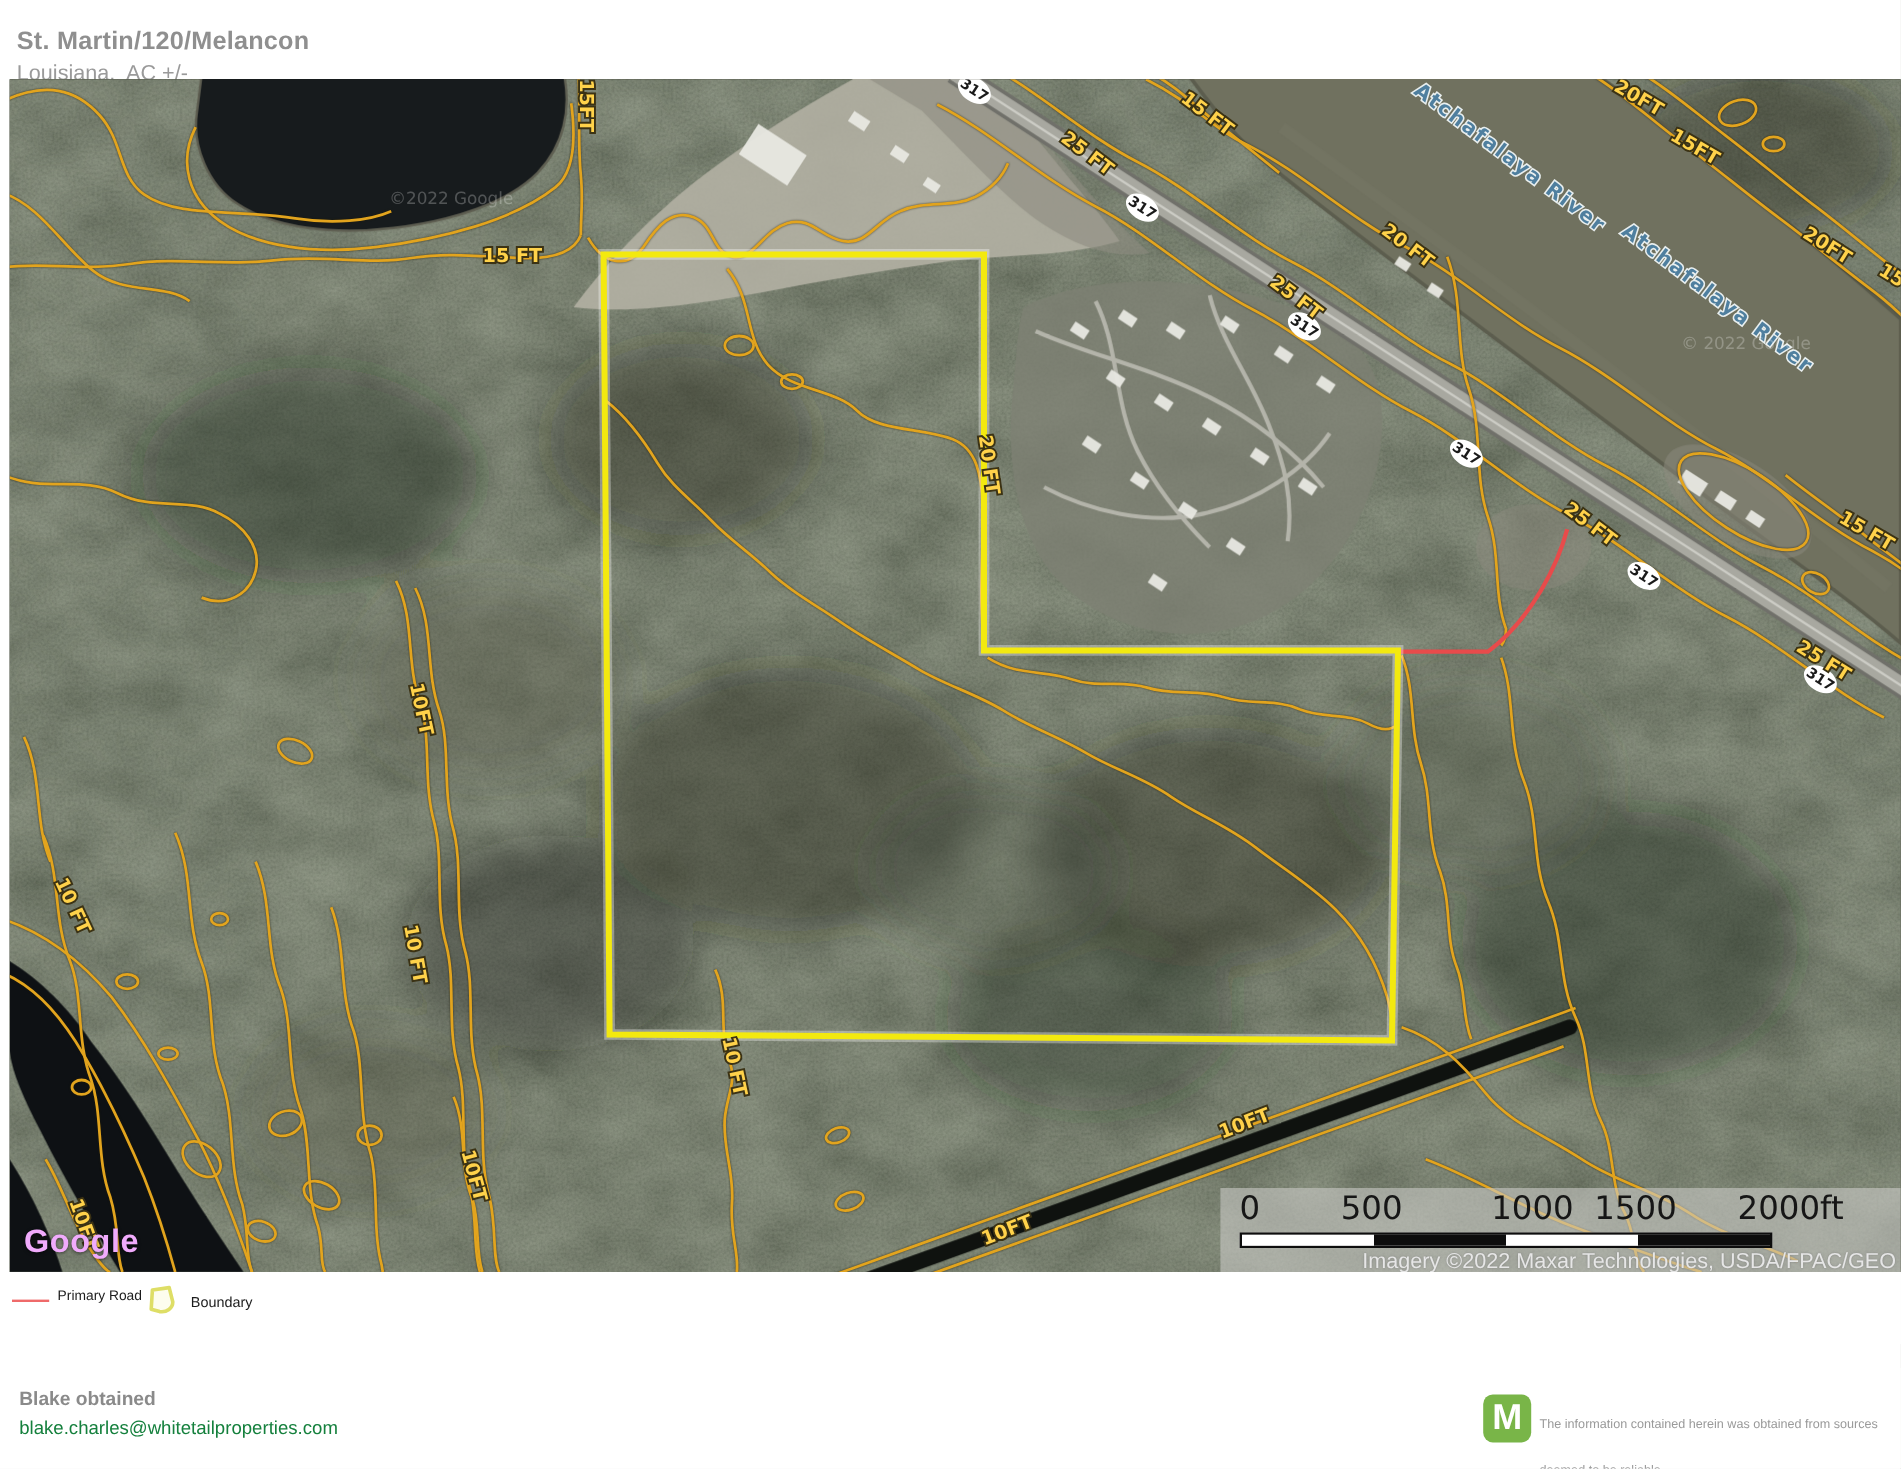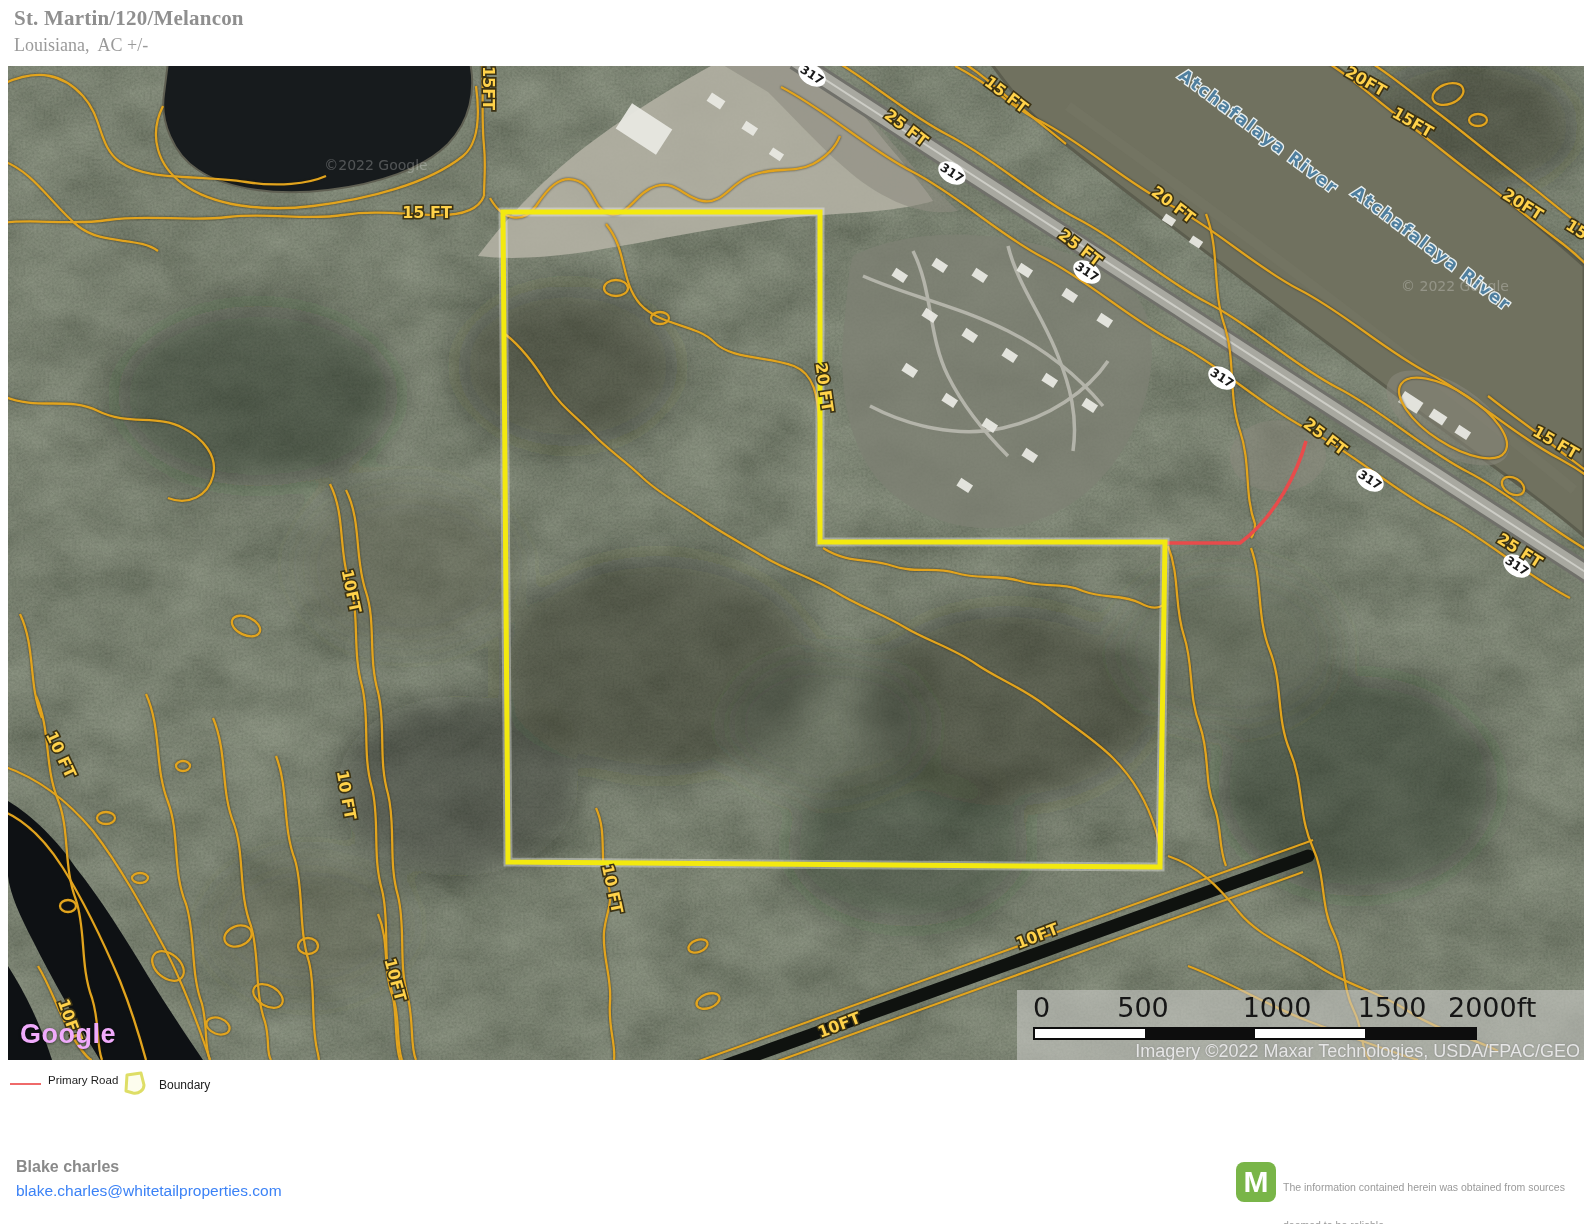--- a/index.html
+++ b/index.html
@@ -1,40 +1,40 @@
 <!DOCTYPE html>
 <html><head>
 <meta charset="utf-8">
 <style>
   html,body{margin:0;padding:0;background:#ffffff;width:1584px;height:1224px;
     font-family:"Liberation Sans",sans-serif;position:relative;overflow:hidden;}
-  .hdr{position:absolute;left:14px;top:6px;font-family:Liberation Serif, serif;}
+  .hdr{position:absolute;left:14px;top:23px;}
   .hdr .t{font-size:21px;font-weight:bold;color:#8f8f8f;letter-spacing:.2px;}
   .hdr .s{font-size:18px;color:#9a9a9a;white-space:pre-wrap;margin-top:4px;}
   .mapwrap{position:absolute;left:8px;top:66px;width:1576px;height:994px;overflow:hidden;background:#363a2d;}
   .mapwrap svg{position:absolute;left:0;top:0;}
   .glogo{position:absolute;left:12px;bottom:10px;color:#f0abfc;font-weight:bold;font-size:27px;
     letter-spacing:.5px;text-shadow:0 1px 3px rgba(0,0,0,.55);}
   .scalebox{position:absolute;left:1009px;top:924px;width:567px;height:70px;background:rgba(203,203,200,.58);}
   .scalebox .tick{position:absolute;top:2px;font-size:27px;color:#161616;font-family:"DejaVu Sans",sans-serif;}
   .tick.t0{left:16px;} .tick.t1{left:126px;transform:translateX(-50%);} .tick.t2{left:236px;transform:translateX(-50%);margin-left:24px;}
-  .tick.t3{left:346px;transform:translateX(-50%);margin-left:29px;} .tick.t4{left:431px;}
+  .tick.t3{left:346px;transform:translateX(-50%);} .tick.t4{left:431px;}
   .sbar{position:absolute;left:16px;top:37px;width:440px;height:9px;border:2px solid #0d0d0d;display:flex;background:#fff;}
   .sbar div{height:100%;width:110px;}
   .sg1,.sg3{background:#ffffff;} .sg2,.sg4{background:#0d0d0d;}
   .attrib{position:absolute;right:4px;top:51px;font-size:18px;color:#e6e6e6;
     text-shadow:0 0 2px rgba(120,120,120,.8);white-space:nowrap;}
   .legend{position:absolute;left:0;top:1060px;width:1584px;height:60px;background:#fff;}
   .lg-line{position:absolute;left:10px;top:23px;width:31px;height:0;border-top:2px solid #ef6a6a;}
   .lg-rlabel{position:absolute;left:48px;top:14px;font-size:11.5px;color:#1c1c1c;}
   .lg-bicon{position:absolute;left:120px;top:10px;}
   .lg-blabel{position:absolute;left:159px;top:18px;font-size:12px;color:#1c1c1c;}
   .foot{position:absolute;left:0;top:1140px;width:1584px;height:84px;background:#fff;}
   .agent-n{position:absolute;left:16px;top:18px;font-size:16px;font-weight:bold;color:#8a8a8a;}
-  .agent-e{position:absolute;left:16px;top:42px;font-size:15.5px;color:#3b82f6;}
+  .agent-e{position:absolute;left:16px;top:42px;font-size:15.5px;color:#15803d;}
   .mr-logo{position:absolute;left:1236px;top:22px;width:40px;height:40px;border-radius:8px;background:#79b548;
     color:#fff;font-size:30px;font-weight:bold;display:flex;align-items:center;justify-content:center;}
   .disc{position:absolute;left:1283px;top:16px;width:300px;font-size:10.5px;line-height:12.5px;color:#9a9a9a;white-space:pre-wrap;}
   .clbl{font-family:"DejaVu Sans",sans-serif;font-weight:bold;font-size:16px;fill:#ffd24a;
     stroke:#3b3214;stroke-width:3.2px;paint-order:stroke;text-anchor:middle;}
   .rlbl{font-family:"DejaVu Sans",sans-serif;font-weight:bold;font-size:17px;fill:#4f7f9f;
     stroke:#e9efef;stroke-width:2.6px;paint-order:stroke;text-anchor:middle;letter-spacing:1.5px;}
   .wm{font-family:"DejaVu Sans",sans-serif;font-size:14px;fill:rgba(255,255,255,.25);text-anchor:middle;}
   .shield text{font-family:"DejaVu Sans",sans-serif;font-size:12px;font-weight:bold;fill:#1a1a1a;text-anchor:middle;}
 </style>
@@ -287,21 +287,21 @@
 <div class="legend">
   <div class="lg-line"></div>
   <div class="lg-rlabel">Primary Road</div>
   <svg class="lg-bicon" width="28" height="28" viewBox="0 0 28 28">
     <path d="M 7,5 L 21,3 L 24,15 C 24,20 19,24 13,23 L 6,21 Z" fill="#fdfdee" stroke="#dede66" stroke-width="3" stroke-linejoin="round"></path>
   </svg>
   <div class="lg-blabel">Boundary</div>
 </div>
 
 <div class="foot">
-  <div class="agent-n">Blake charles</div>
+  <div class="agent-n">Blake obtained</div>
   <div class="agent-e">blake.charles@whitetailproperties.com</div>
   <div class="mr-logo">M</div>
   <div class="disc">
     <div>The information contained herein was obtained from sources</div>
     <div>deemed to be reliable.</div>
     
     
   </div>
 </div>
 

